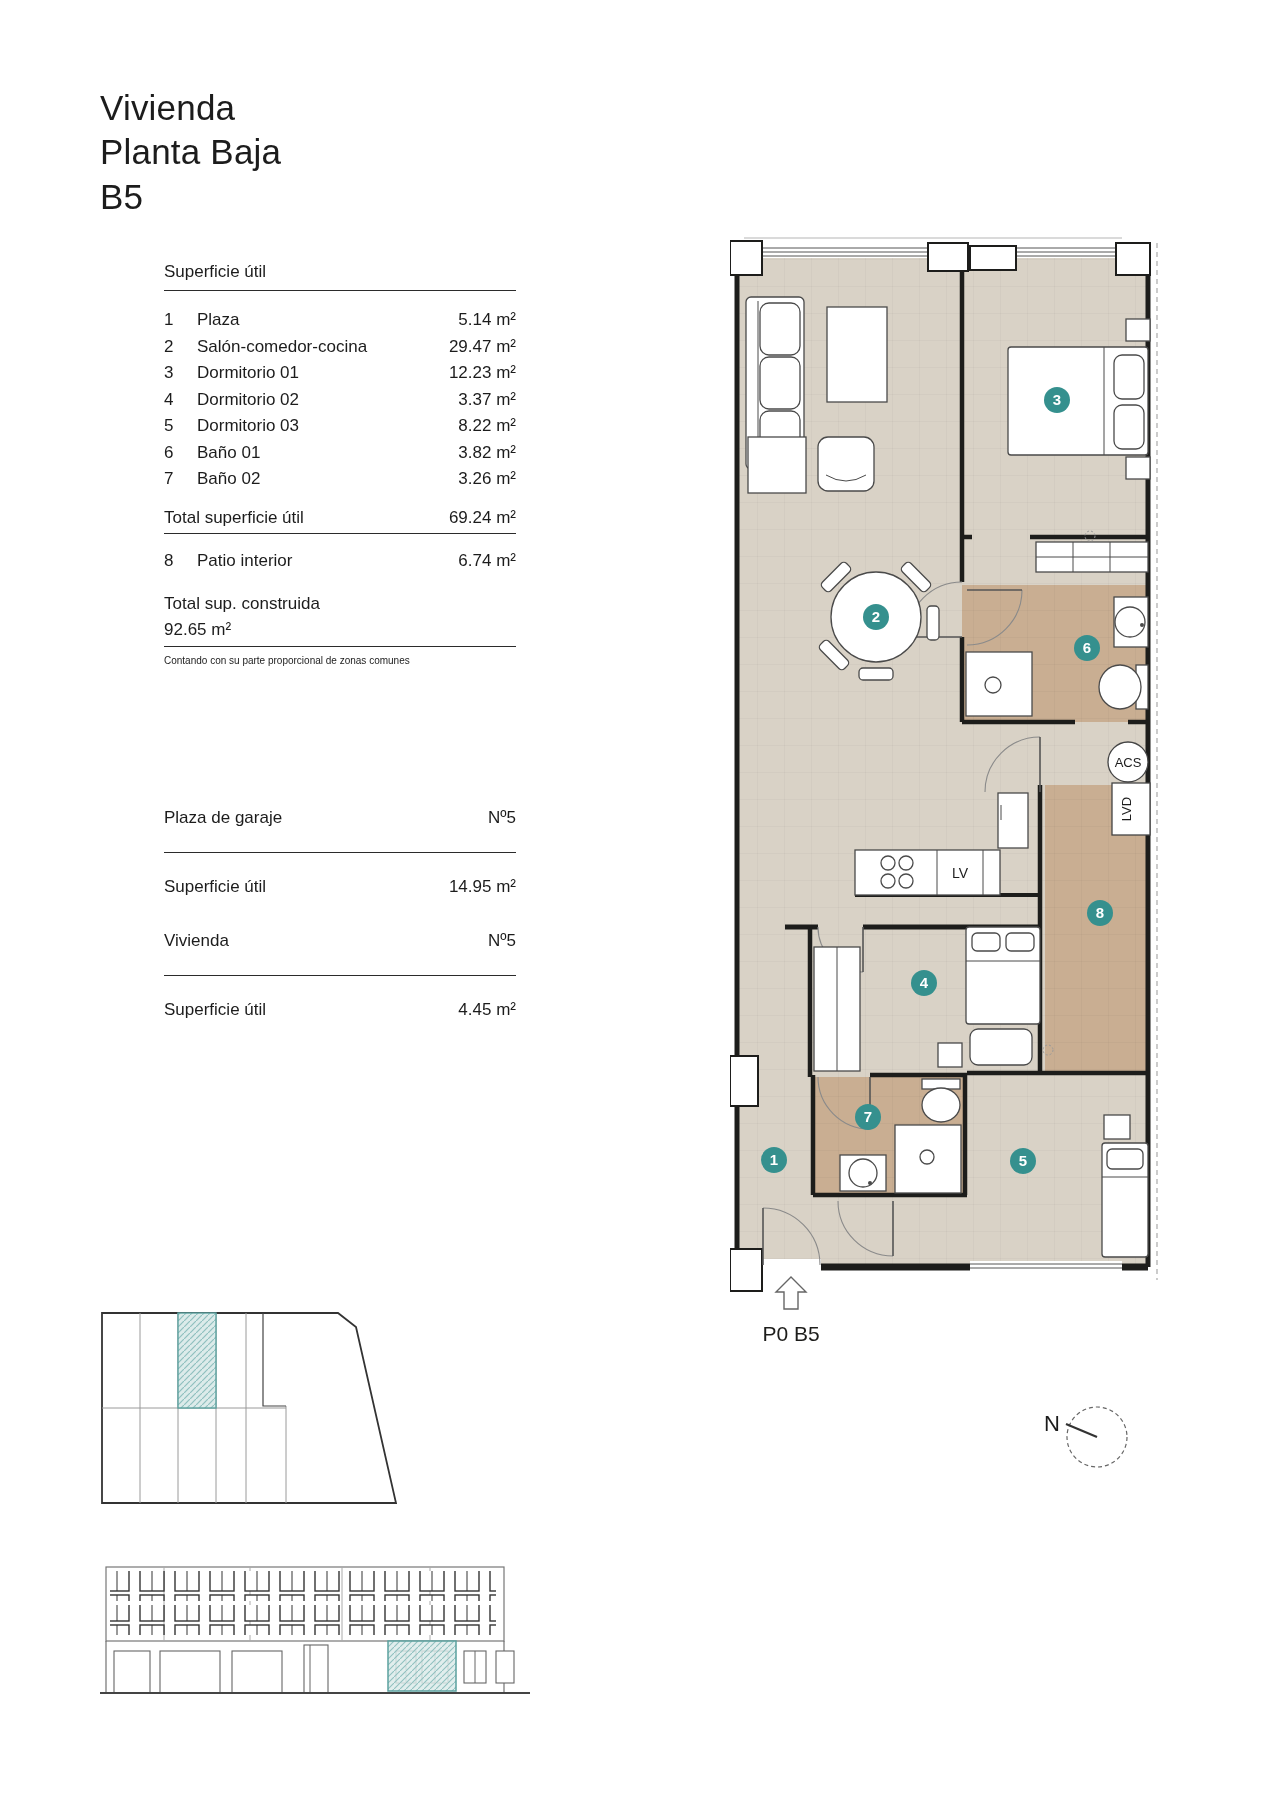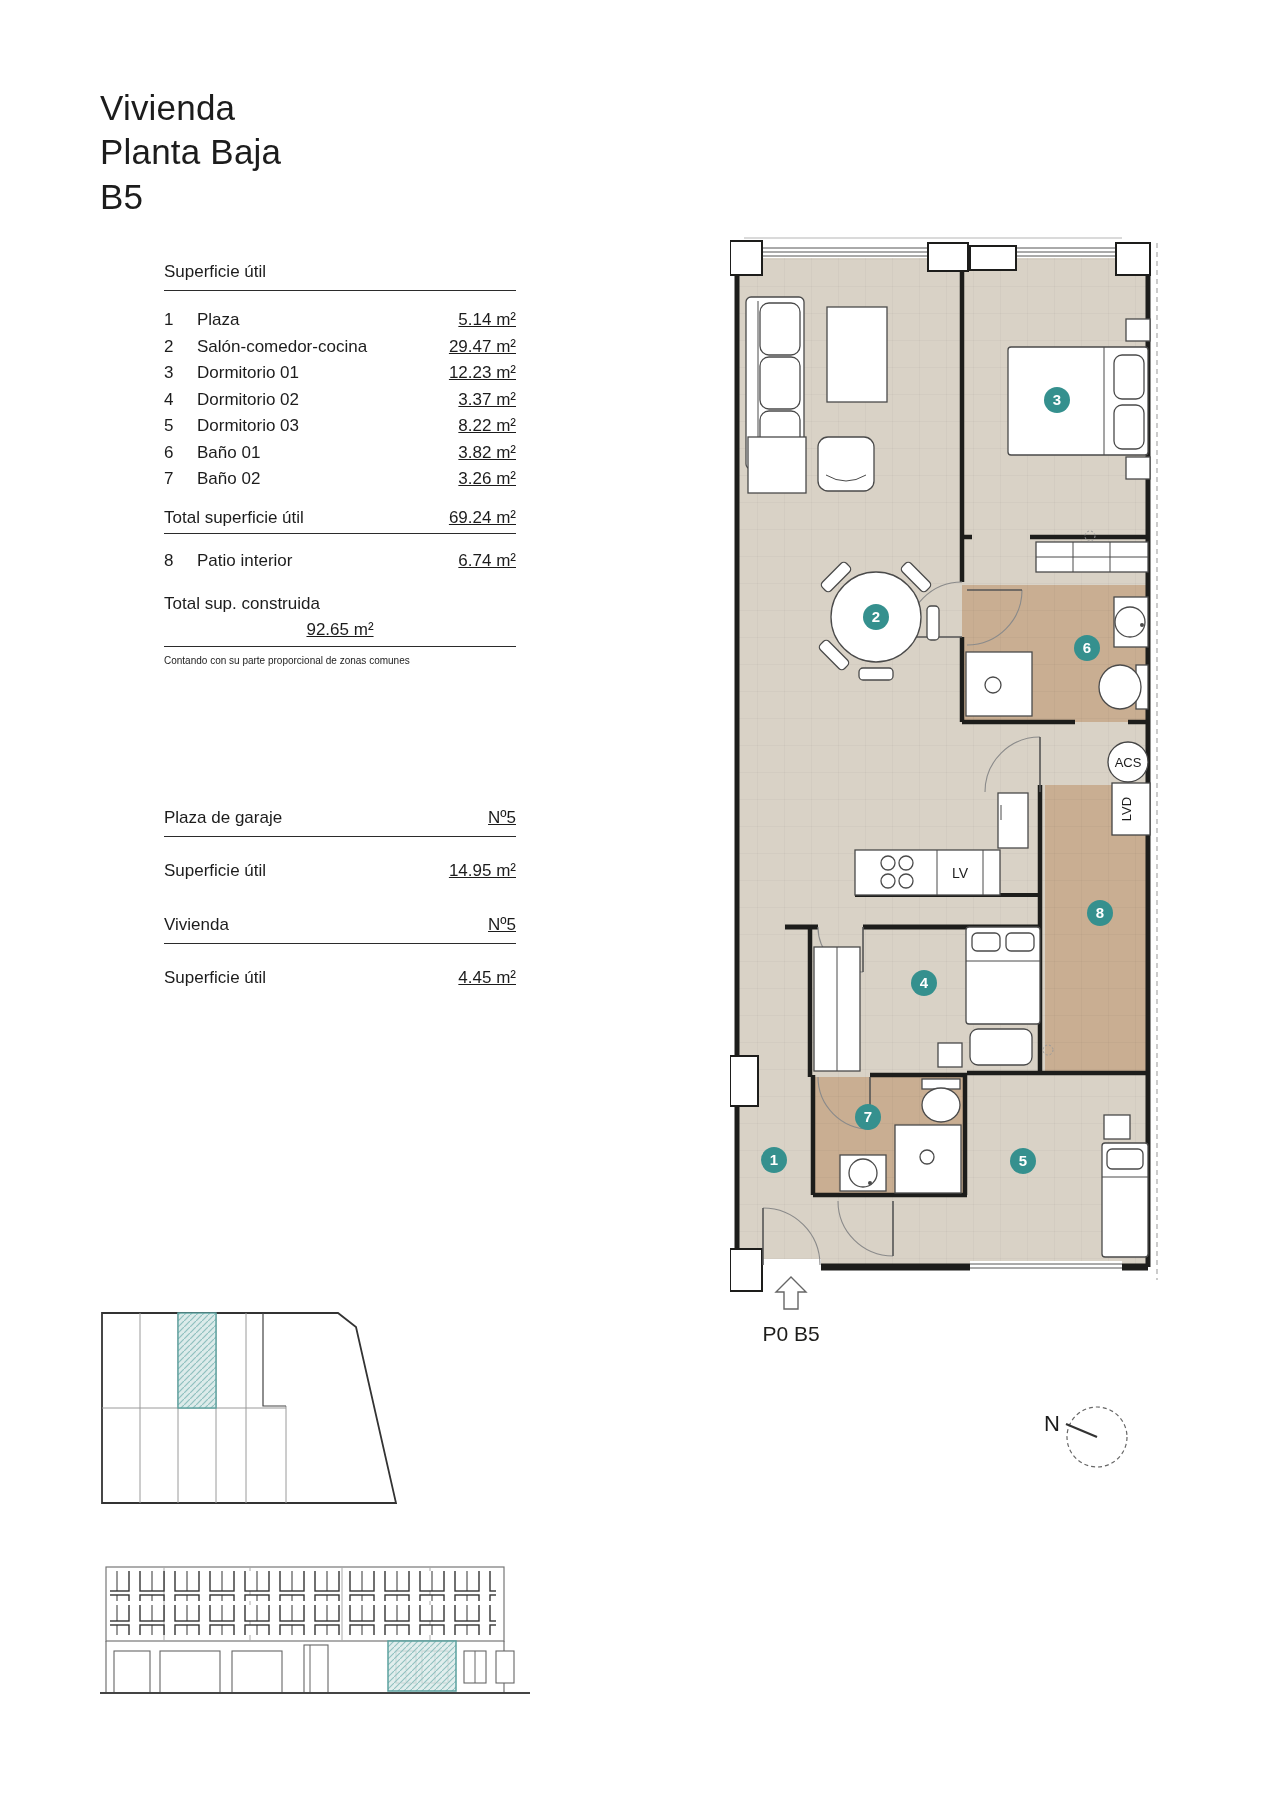--- a/index.html
+++ b/index.html
@@ -7,27 +7,27 @@
         font-family:"Liberation Sans",sans-serif;color:#1c1c1c;overflow:hidden;}
   .title{position:absolute;left:100px;top:86px;font-size:35px;line-height:1.27;
          white-space:pre-line;letter-spacing:.2px;}
   .block{position:absolute;left:116px;width:352px;font-size:17px;margin-left:48px;}
   .area-block{top:262px;}
   .hdr{padding-bottom:8px;border-bottom:1.5px solid #2b2b2b;}
   .row{display:flex;line-height:26.5px;}
   .rows{margin-top:16px;}
   .num{width:33px;flex:0 0 33px;}
   .name{flex:1;}
-  .val{text-align:center;white-space:nowrap;text-decoration:underline;}
+  .val{text-align:left;white-space:nowrap;}
   .total-row{margin-top:12px;border-bottom:1.5px solid #2b2b2b;padding-bottom:2px;}
   .patio-row{margin-top:14px;}
   .built-row{margin-top:16px;border-bottom:1.5px solid #2b2b2b;padding-bottom:2px;flex-direction:column;}
   .note{margin-top:8px;font-size:10px;}
   .garage-block{top:806px;}
-  .u-row{display:flex;line-height:24px;border-bottom:1.5px solid #2b2b2b;padding-bottom:6px;}
+  .u-row{display:flex;line-height:24px;border-bottom:1.5px solid #2b2b2b;padding-bottom:22px;}
   .p-row{display:flex;line-height:24px;margin-top:22px;}
   .gap{height:30px;}
   svg text{font-family:"Liberation Sans",sans-serif;}
 </style>
 </head>
 <body>
 
 <div class="page">
 
   <div class="title">Vivienda

